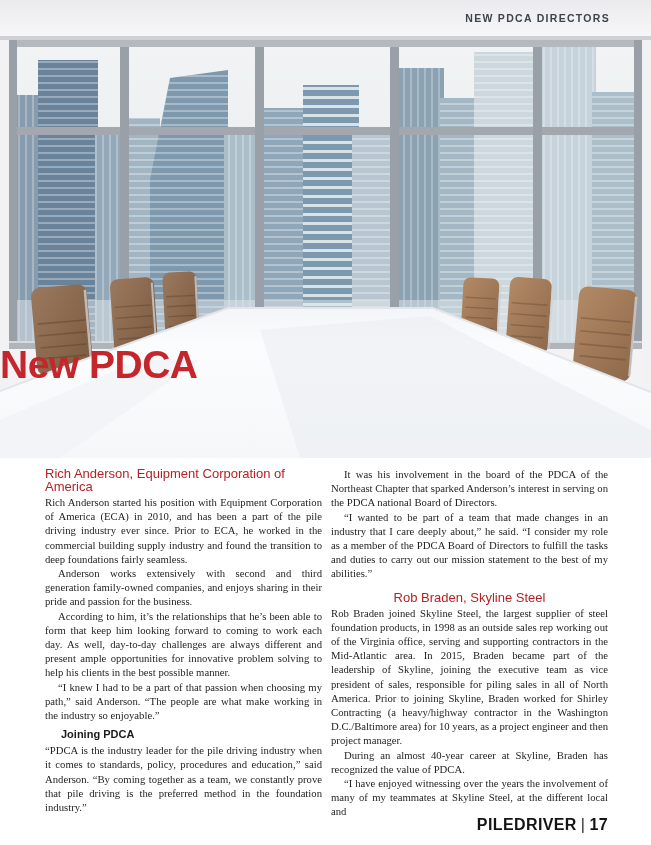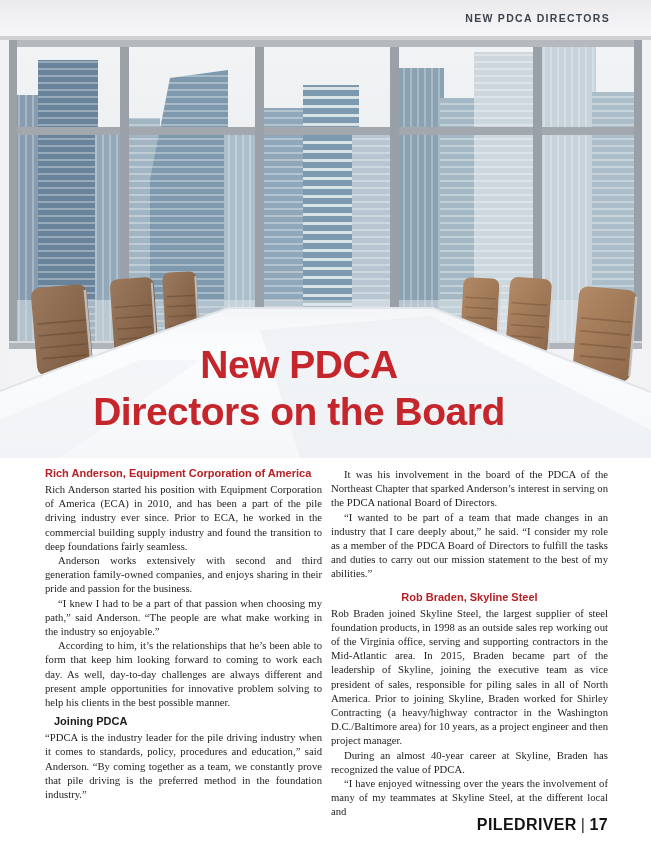--- a/index.html
+++ b/index.html
@@ -7,34 +7,34 @@
         font-family:"Liberation Serif",serif;color:#1d1d1f;}
 
   
   .hero{position:absolute;top:0;left:0;width:651px;height:458px;}
   .hero svg{display:block;}
 
   .header-label{position:absolute;top:12px;right:41px;
     font-family:"Liberation Sans",sans-serif;font-size:10.5px;font-weight:600;
     letter-spacing:1.3px;color:#3e444b;white-space:nowrap;}
 
-  .hero-title{position:absolute;top:341px;left:0;width:598px;text-align:center;
+  .hero-title{position:absolute;top:341px;left:0;width:598px;
     font-family:"Liberation Sans",sans-serif;font-weight:bold;
     font-size:39px;line-height:47px;color:#c4262b;letter-spacing:-0.5px;}
 
   
   .body-text{position:absolute;top:467px;left:45px;width:563px;display:flex;gap:9px;}
   .col{width:277px;}
   .col p{margin:0;font-size:10.7px;line-height:14.2px;text-align:justify;
          color:#1e1e20;}
   .col p.ind{text-indent:13px;}
-  .h-red{margin:0 0 2px 0;font-family:"Liberation Sans",sans-serif;font-weight:bold;
-         font-size:11px;line-height:13px;color:#b72025;}
+  .h-red{margin:0 0 2px 0;font-family:"Liberation Sans",sans-serif;font-weight:normal;
+         font-size:13px;line-height:13px;color:#b72025;}
   .h-red.spaced{margin-top:10px;text-align:center;}
-  .h-black{margin:6px 0 2px 9px;font-family:"Liberation Sans",sans-serif;font-weight:bold;
+  .h-black{margin:6px 0 2px 16px;font-family:"Liberation Sans",sans-serif;font-weight:bold;
          font-size:11px;line-height:13px;color:#1b1b1d;}
 
   
   .footer{position:absolute;top:816px;right:43px;
     font-family:"Liberation Sans",sans-serif;font-size:16px;font-weight:bold;
     color:#141414;letter-spacing:.4px;}
   .footer .div{font-weight:normal;padding:0 4px;color:#2a2a2a;}
 </style>
 </head>
 <body>
@@ -171,31 +171,30 @@
         <polyline points="0,391 58,369 228,308 433,308 651,392" fill="none" stroke="#e2e5ea" stroke-width="2"></polyline>
         <polygon points="260,330 430,316 651,430 651,458 300,458" fill="#e9ecf1" opacity="0.55"></polygon>
         <polygon points="0,420 140,360 200,360 60,458 0,458" fill="#eef0f4" opacity="0.5"></polygon>
       </g>
     </svg>
 
     <div class="header-label">NEW PDCA DIRECTORS</div>
 
     <div class="hero-title">
       <div>New PDCA</div>
-      <div>Directors on the Board</div>
     </div>
   </div>
 
   <div class="body-text">
     <div class="col">
       <div class="h-red">Rich Anderson, Equipment Corporation of America</div>
       <p>Rich Anderson started his position with Equipment Corporation of America (ECA) in 2010, and has been a part of the pile driving industry ever since. Prior to ECA, he worked in the commercial building supply industry and found the transition to deep foundations fairly seamless.</p>
       <p class="ind">Anderson works extensively with second and third generation family-owned companies, and enjoys sharing in their pride and passion for the business.</p>
+      <p class="ind">According to him, it’s the relationships that he’s been able to form that keep him looking forward to coming to work each day. As well, day-to-day challenges are always different and present ample opportunities for innovative problem solving to help his clients in the best possible manner.</p>
       <p class="ind">“I knew I had to be a part of that passion when choosing my path,” said Anderson. “The people are what make working in the industry so enjoyable.”</p>
-      <p class="ind">According to him, it’s the relationships that he’s been able to form that keep him looking forward to coming to work each day. As well, day-to-day challenges are always different and present ample opportunities for innovative problem solving to help his clients in the best possible manner.</p>
       <div class="h-black">Joining PDCA</div>
       <p>“PDCA is the industry leader for the pile driving industry when it comes to standards, policy, procedures and education,” said Anderson. “By coming together as a team, we constantly prove that pile driving is the preferred method in the foundation industry.”</p>
     </div>
     <div class="col">
       <p class="ind">It was his involvement in the board of the PDCA of the Northeast Chapter that sparked Anderson’s interest in serving on the PDCA national Board of Directors.</p>
       <p class="ind">“I wanted to be part of a team that made changes in an industry that I care deeply about,” he said. “I consider my role as a member of the PDCA Board of Directors to fulfill the tasks and duties to carry out our mission statement to the best of my abilities.”</p>
       <div class="h-red spaced">Rob Braden, Skyline Steel</div>
       <p>Rob Braden joined Skyline Steel, the largest supplier of steel foundation products, in 1998 as an outside sales rep working out of the Virginia office, serving and supporting contractors in the Mid-Atlantic area. In 2015, Braden became part of the leadership of Skyline, joining the executive team as vice president of sales, responsible for piling sales in all of North America. Prior to joining Skyline, Braden worked for Shirley Contracting (a heavy/highway contractor in the Washington D.C./Baltimore area) for 10 years, as a project engineer and then project manager.</p>
       <p class="ind">During an almost 40-year career at Skyline, Braden has recognized the value of PDCA.</p>
       <p class="ind">“I have enjoyed witnessing over the years the involvement of many of my teammates at Skyline Steel, at the different local and</p>

